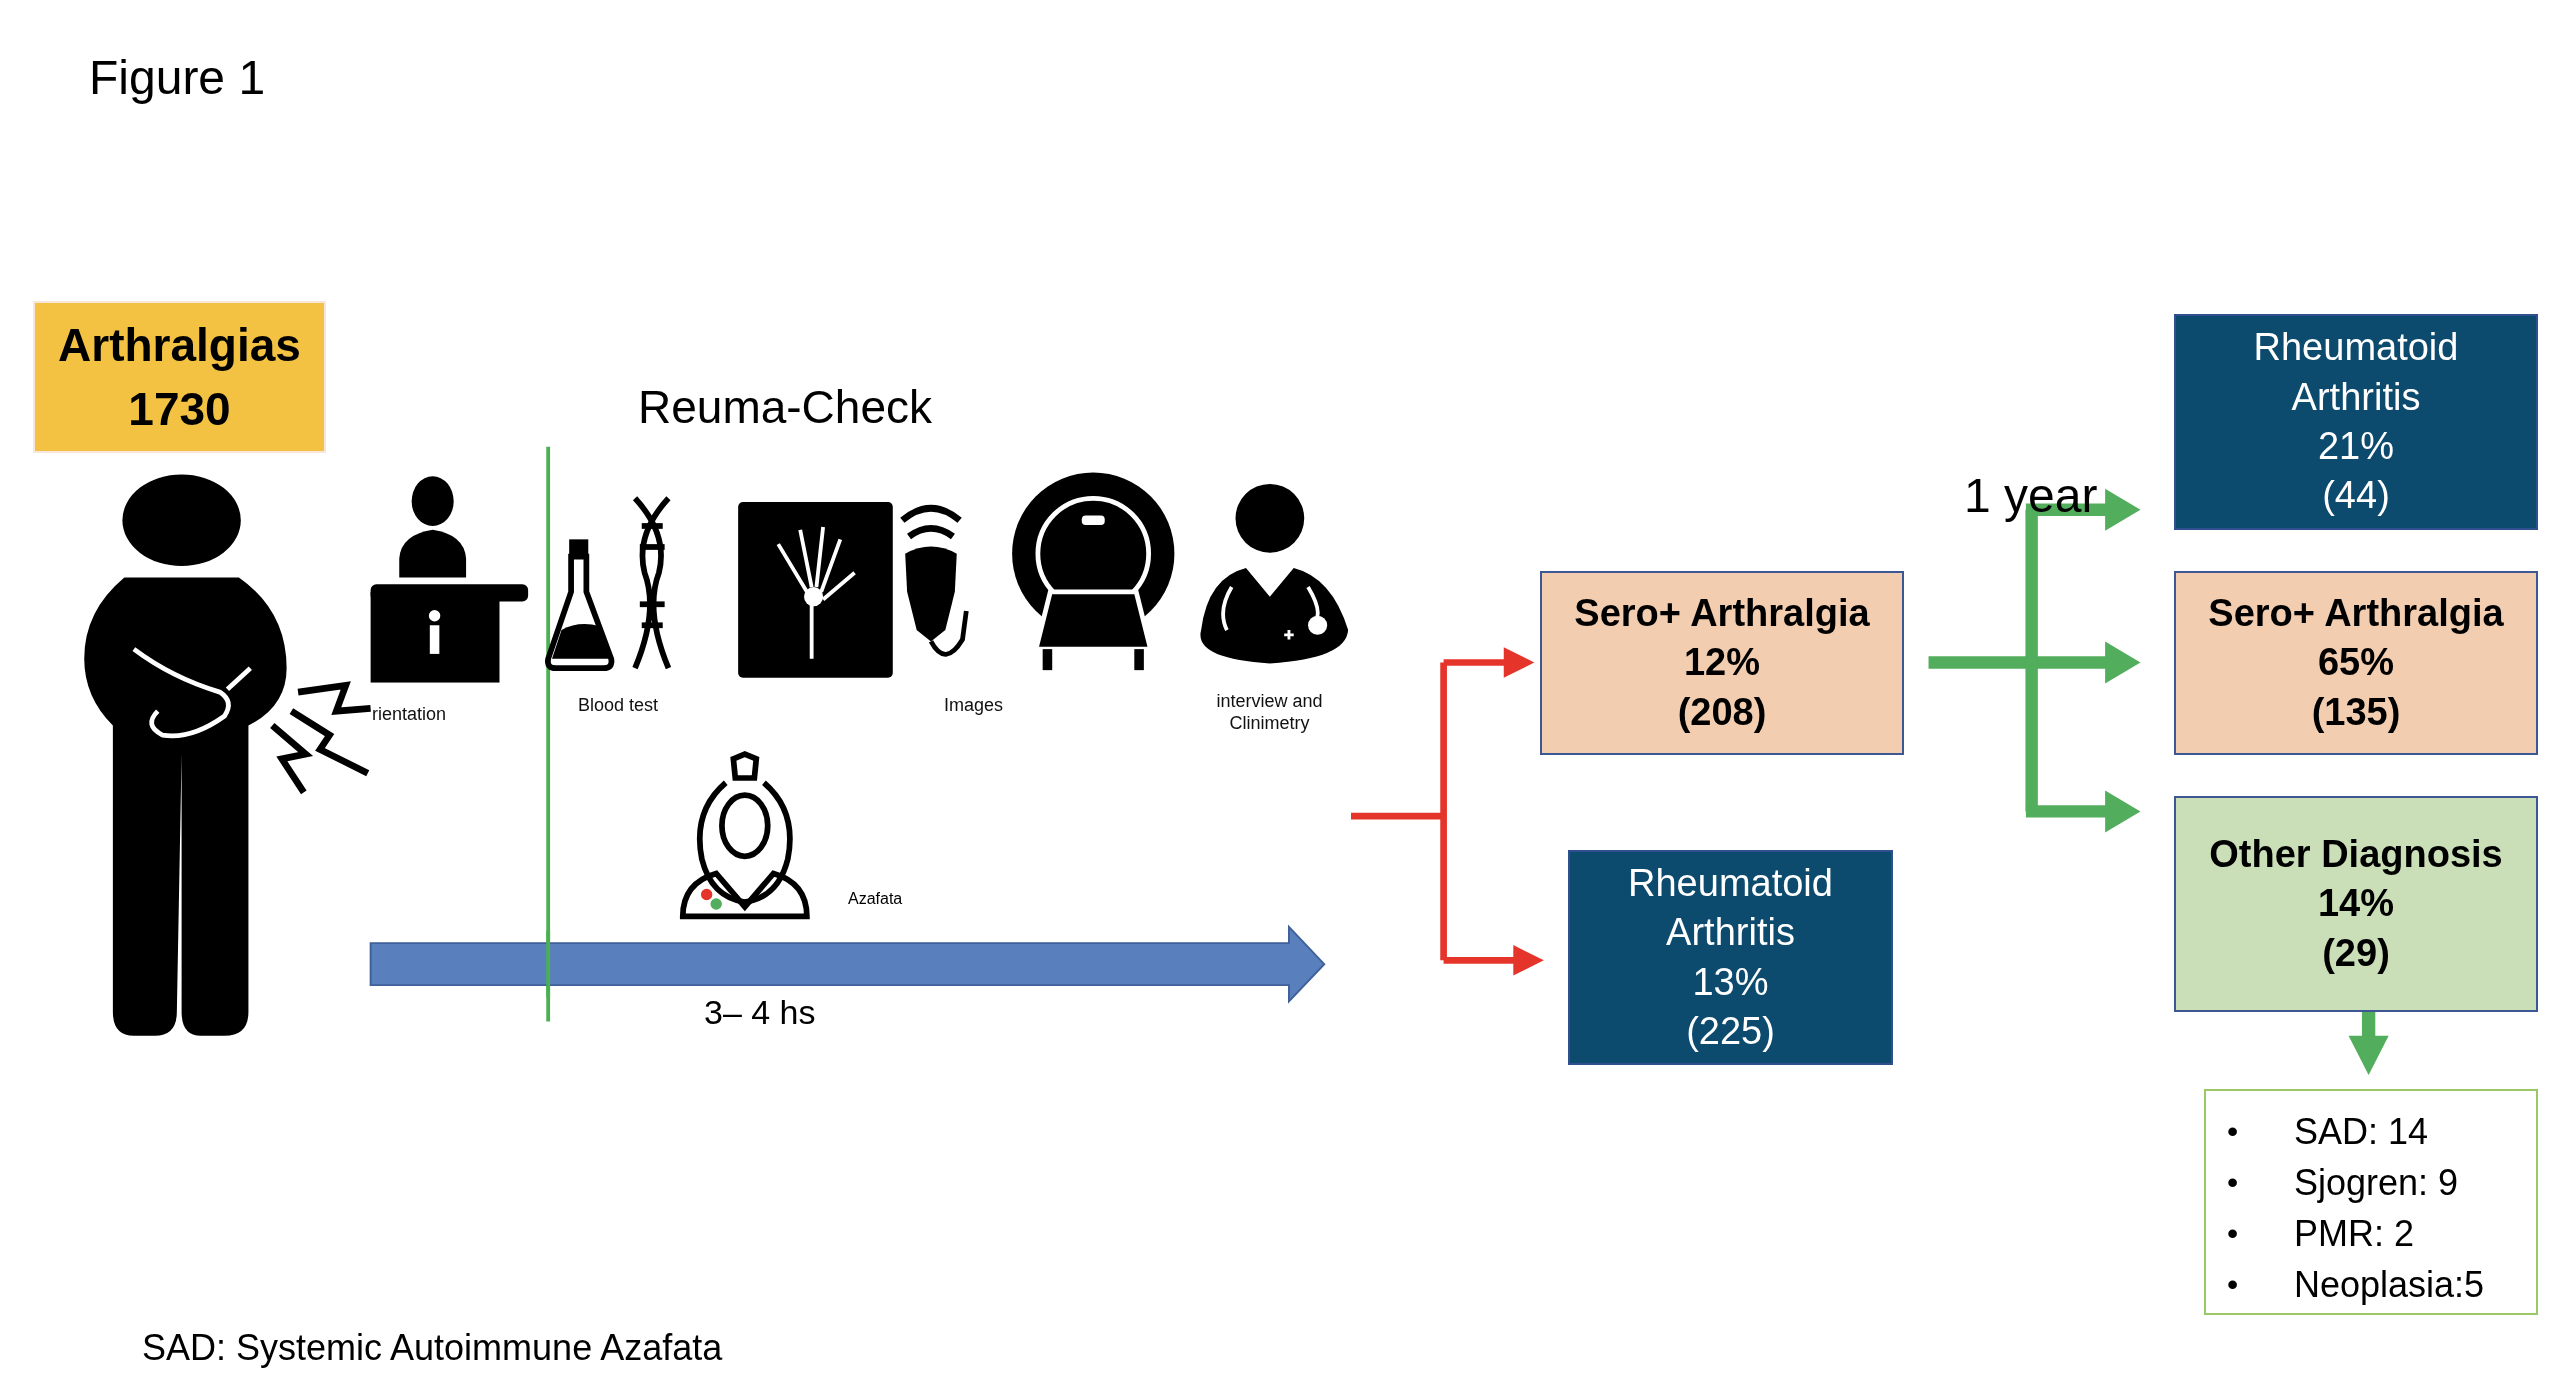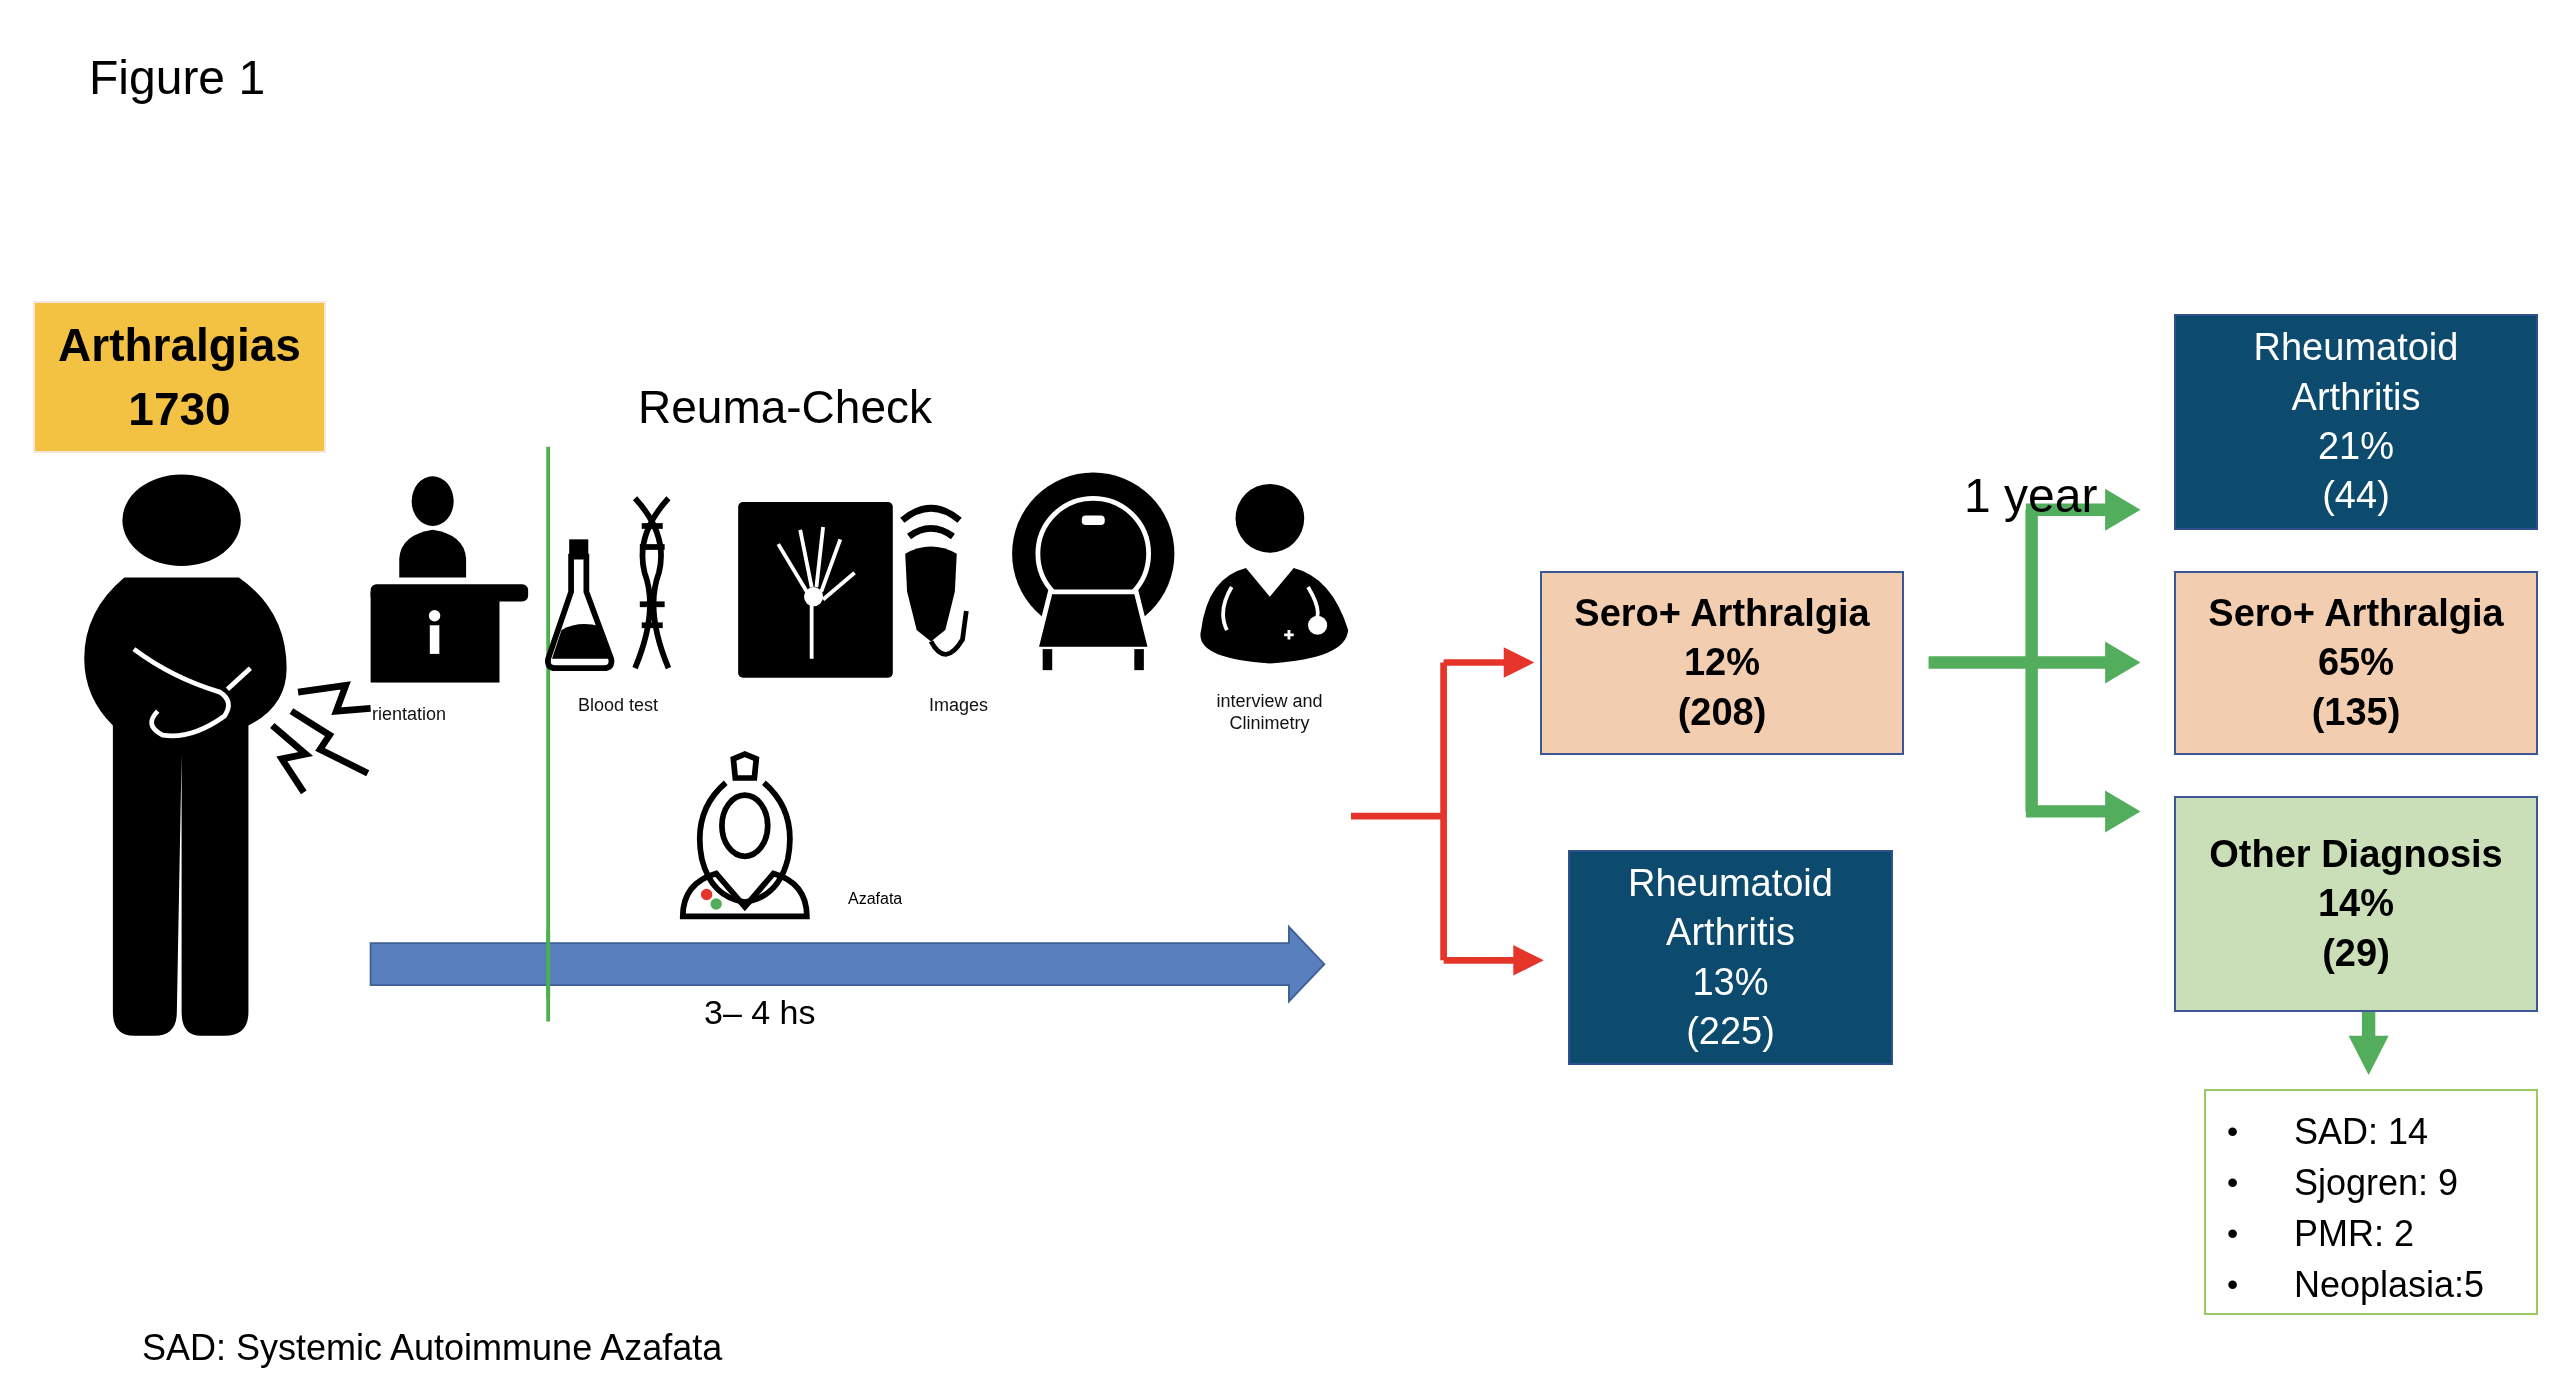--- a/index.html
+++ b/index.html
@@ -122,21 +122,21 @@
 
 <div class="box arth">
   <span>Arthralgias</span>
   <span>1730</span>
 </div>
 
 <div class="abs reuma-title">Reuma-Check</div>
 
 <div class="icon-label" style="left:372px; top:704px; width:105px; text-align:left;">rientation</div>
 <div class="icon-label" style="left:578px; top:695px; width:115px; text-align:left;">Blood test</div>
-<div class="icon-label" style="left:912px; top:695px; width:76px; text-align:right;">Images</div>
+<div class="icon-label" style="left:944px; top:695px; width:76px; text-align:left;">Images</div>
 <div class="icon-label" style="left:1198px; top:691px; width:143px;">interview and Clinimetry</div>
 
 <div class="abs azafata-label">Azafata</div>
 <div class="abs timeline-label">3– 4 hs</div>
 
 <div class="box peach" style="left:1540px; top:571px; width:364px; height:184px;">
   <span>Sero+ Arthralgia</span>
   <span>12%</span>
   <span>(208)</span>
 </div>

